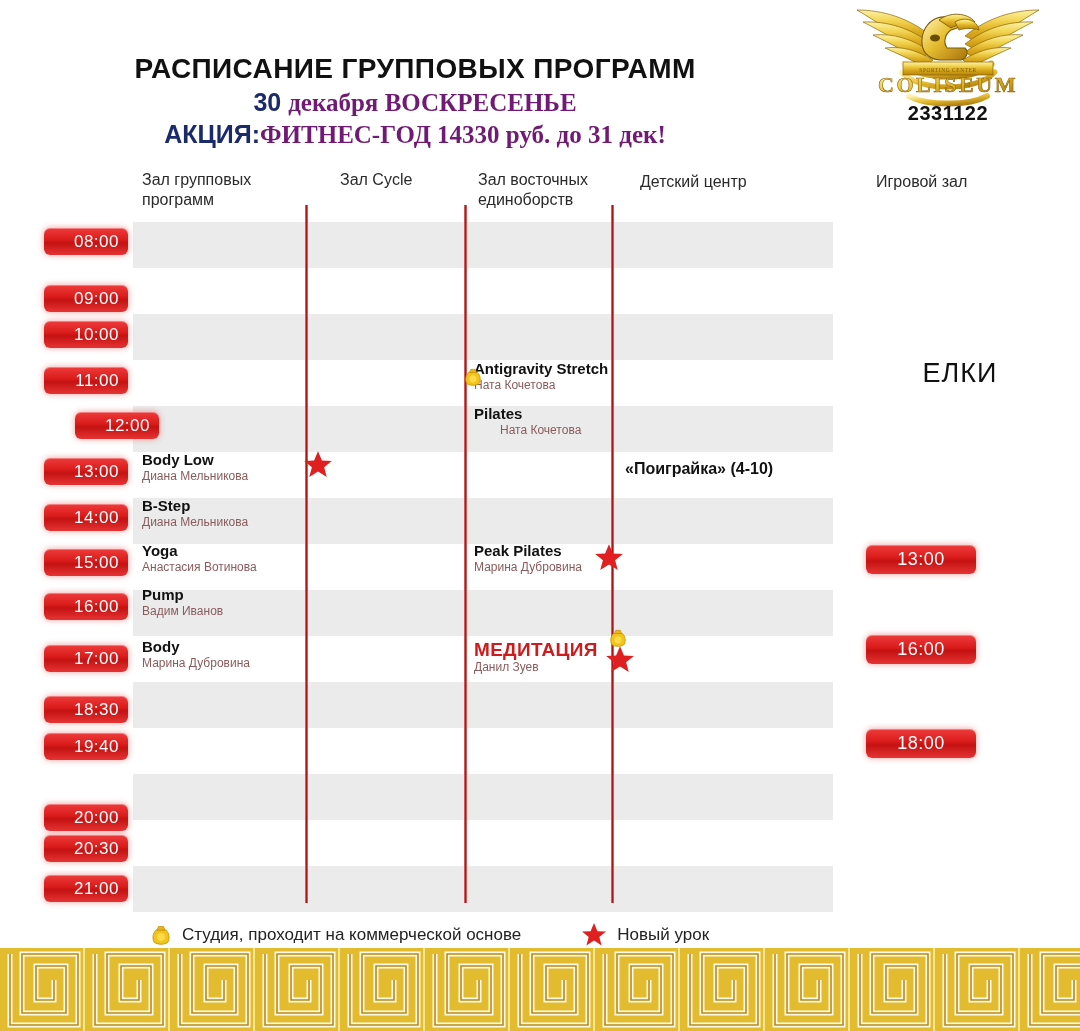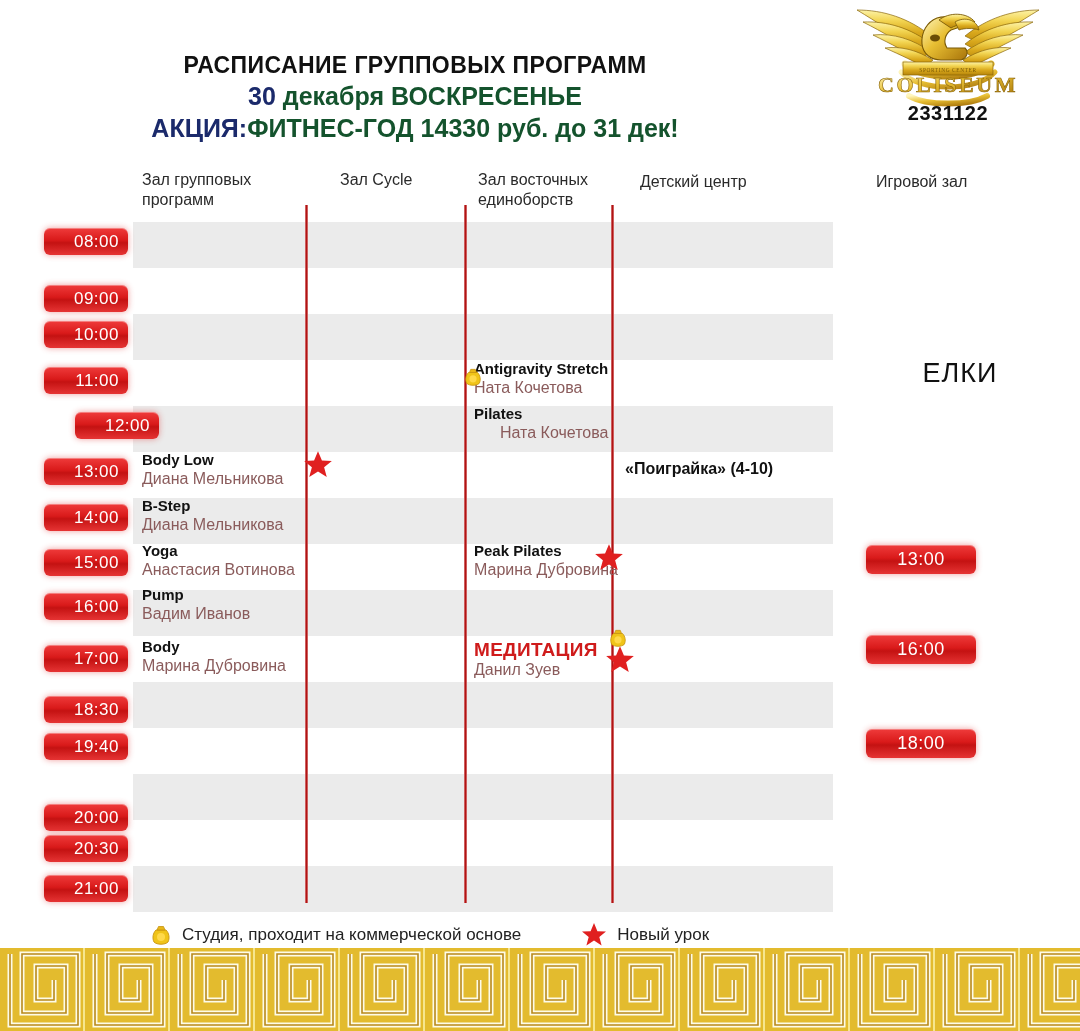--- a/index.html
+++ b/index.html
@@ -17,25 +17,25 @@
   .logo-wrap{position:absolute;left:828px;top:2px;width:240px;height:150px;text-align:center;}
   .logo-svg{display:block;margin:0 auto;}
   .phone{
     font-family:"Liberation Sans", sans-serif;
     font-size:20px;font-weight:bold;color:#111;letter-spacing:0.5px;
     margin-top:-12px;
   }
 
   
   .title-block{position:absolute;left:0;top:52px;width:830px;text-align:center;}
-  .t1{font-size:23px;font-weight:bold;color:#111;letter-spacing:0.4px;line-height:1.18;}
+  .t1{font-size:28px;font-weight:bold;color:#111;letter-spacing:0.4px;line-height:1.18;}
   .t2{font-size:25px;font-weight:bold;line-height:1.25;margin-top:2px;}
   .t3{font-size:25px;font-weight:bold;line-height:1.25;margin-top:1px;}
   .c-blue{color:#1b2a6b;}
-  .c-red{color:#14532d;}
+  .c-red{color:#701a75;font-family:Liberation Serif, serif;}
 
   
   .colhead{
     position:absolute;
     font-size:16px;color:#2a2a2a;line-height:1.22;
     font-family:"Liberation Sans", sans-serif;
   }
 
   
   .vline{position:absolute;top:205px;width:3px;height:698px;
@@ -55,21 +55,21 @@
     padding-right:9px;
     box-sizing:border-box;
     letter-spacing:0.5px;
   }
   .chip.elki{width:110px;height:29px;line-height:29px;text-align:center;padding-right:0;font-size:18px;}
 
   
   .cls{position:absolute;}
   .cls .nm{font-size:15px;font-weight:bold;color:#111;line-height:1.12;white-space:nowrap;}
   .cls .nm.red{color:#cf1b1b;font-size:19px;letter-spacing:.3px;}
-  .cls .tr{font-size:16px;color:#8a5b5b;line-height:1.15;white-space:nowrap;margin-top:1px;}
+  .cls .tr{font-size:12px;color:#8a5b5b;line-height:1.15;white-space:nowrap;margin-top:1px;}
   .cls .tr.ind{margin-left:26px;}
   .cls .plain{font-size:16px;font-weight:bold;color:#111;white-space:nowrap;}
 
   
   .star{position:absolute;width:30px;height:30px;}
   .coin{position:absolute;width:22px;height:18px;}
 
   
   .elki-title{position:absolute;left:860px;top:358px;width:200px;text-align:center;
     font-size:27px;color:#111;letter-spacing:1px;}

